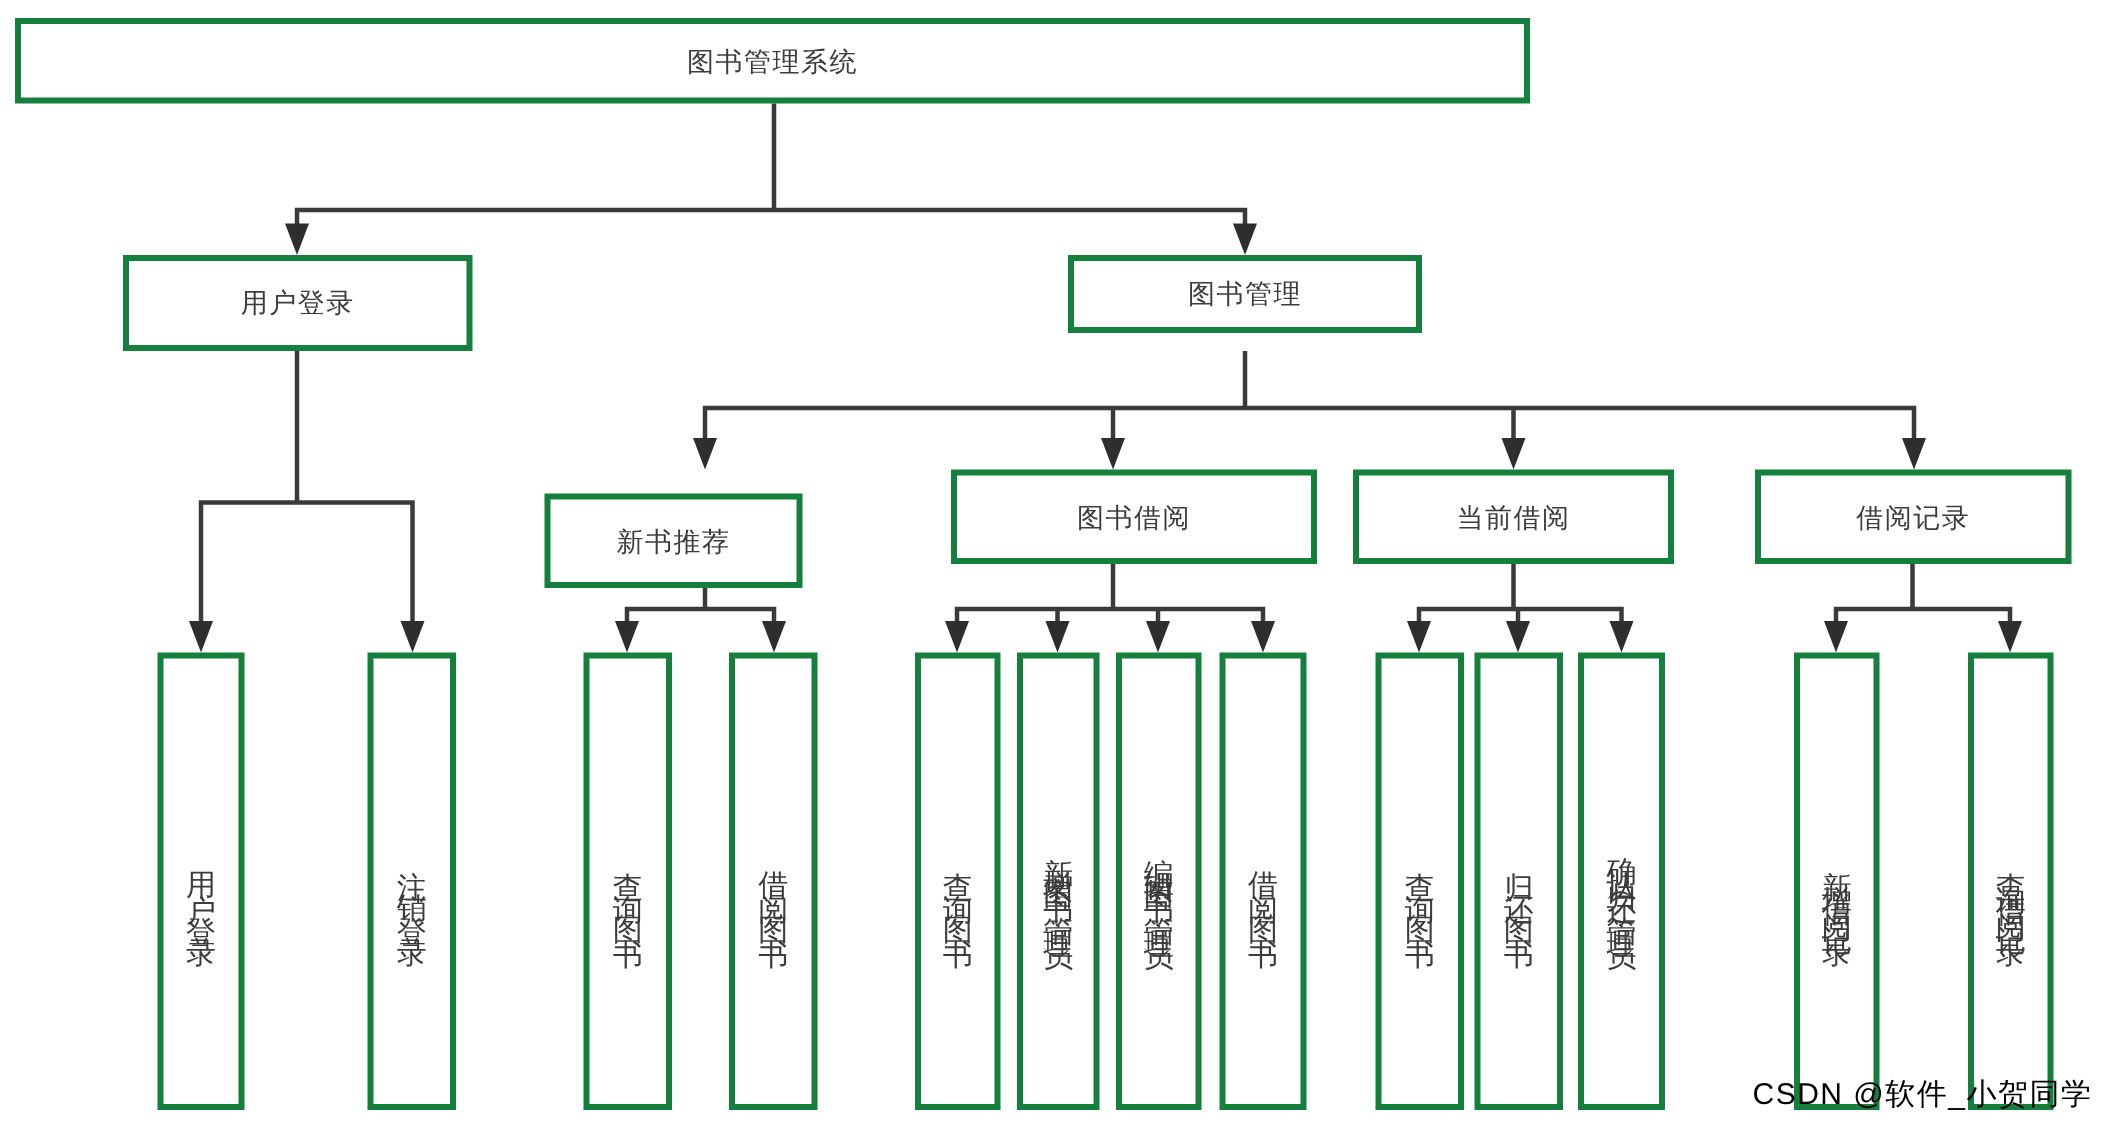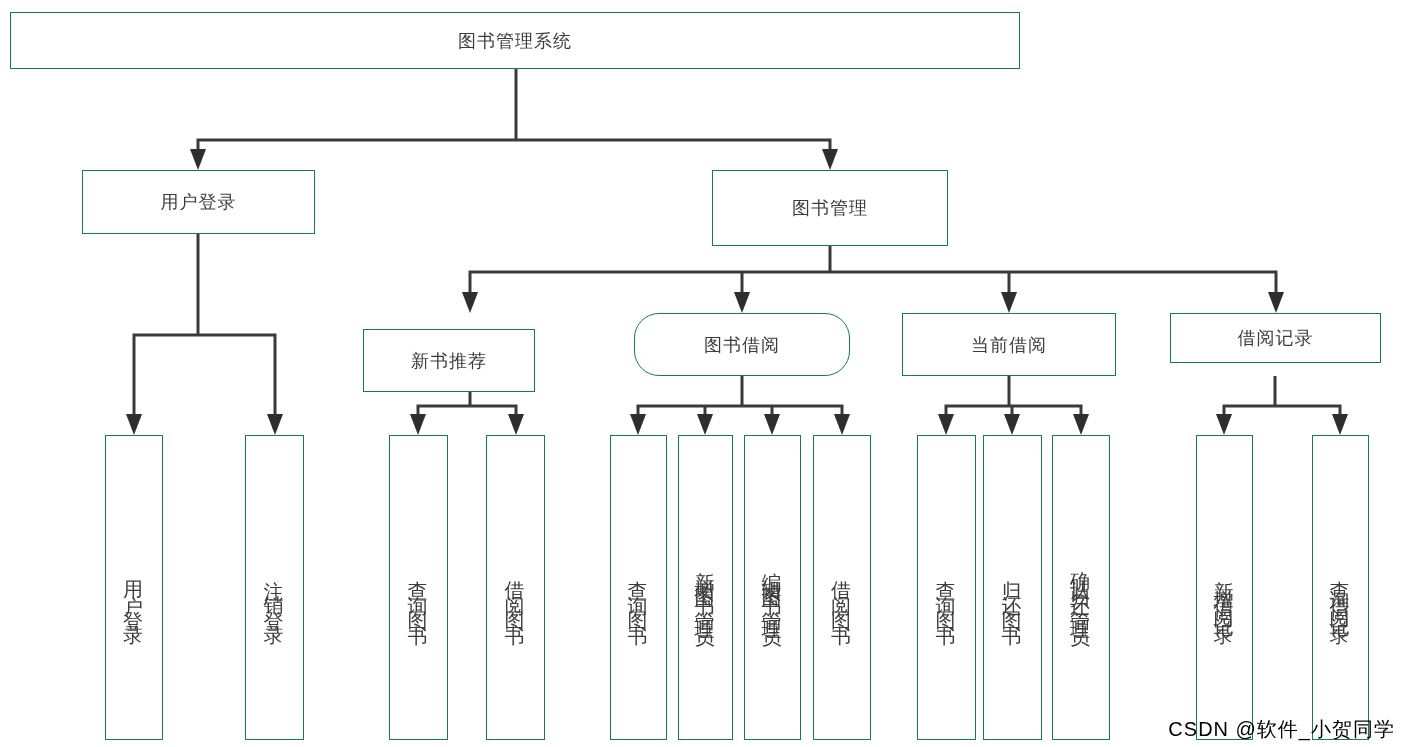--- a/index.html
+++ b/index.html
@@ -12,21 +12,21 @@
     overflow: hidden;
   }
   #wires {
     position: absolute;
     left: 0; top: 0;
     width: 1405px; height: 747px;
   }
   .node {
     position: absolute;
     box-sizing: border-box;
-    border: 1px solid #15803d;
+    border: 4px solid #15803d;
     background: #ffffff;
     display: flex;
     align-items: center;
     justify-content: center;
     color: #3c3c3c;
   }
   .hnode { font-size: 18px; letter-spacing: 1px; }
   .vnode { font-size: 20px; }
   .vnode .vtext {
     writing-mode: vertical-rl;
@@ -94,34 +94,34 @@
     </g>
   </svg>
 
   <div class="node hnode" style="left:10px; top:12px; width:1010px; height:57px;">
     <span>图书管理系统</span>
   </div>
 
   <div class="node hnode" style="left:82px; top:170px; width:233px; height:64px;">
     <span>用户登录</span>
   </div>
-  <div class="node hnode" style="left:712px; top:170px; width:236px; height:76px;">
+  <div class="node hnode" style="left:712px; top:170px; width:236px; height:52px;">
     <span>图书管理</span>
   </div>
 
   <div class="node hnode" style="left:363px; top:313px; width:172px; height:63px;margin-top:16px;">
     <span>新书推荐</span>
   </div>
-  <div class="node hnode" style="left:634px; top:313px; width:216px; height:63px;border-radius:25px;">
+  <div class="node hnode" style="left:634px; top:313px; width:244px; height:63px;">
     <span>图书借阅</span>
   </div>
   <div class="node hnode" style="left:902px; top:313px; width:214px; height:63px;justify-content:center;">
     <span>当前借阅</span>
   </div>
-  <div class="node hnode" style="left:1170px; top:313px; width:211px; height:50px;">
+  <div class="node hnode" style="left:1170px; top:313px; width:211px; height:63px;">
     <span>借阅记录</span>
   </div>
 
   <div class="node vnode ls4" style="left:105px; top:435px; width:58px; height:305px;">
     <span class="vtext">用户登录</span>
   </div>
   <div class="node vnode ls4" style="left:245px; top:435px; width:59px; height:305px;">
     <span class="vtext">注销登录</span>
   </div>
 

